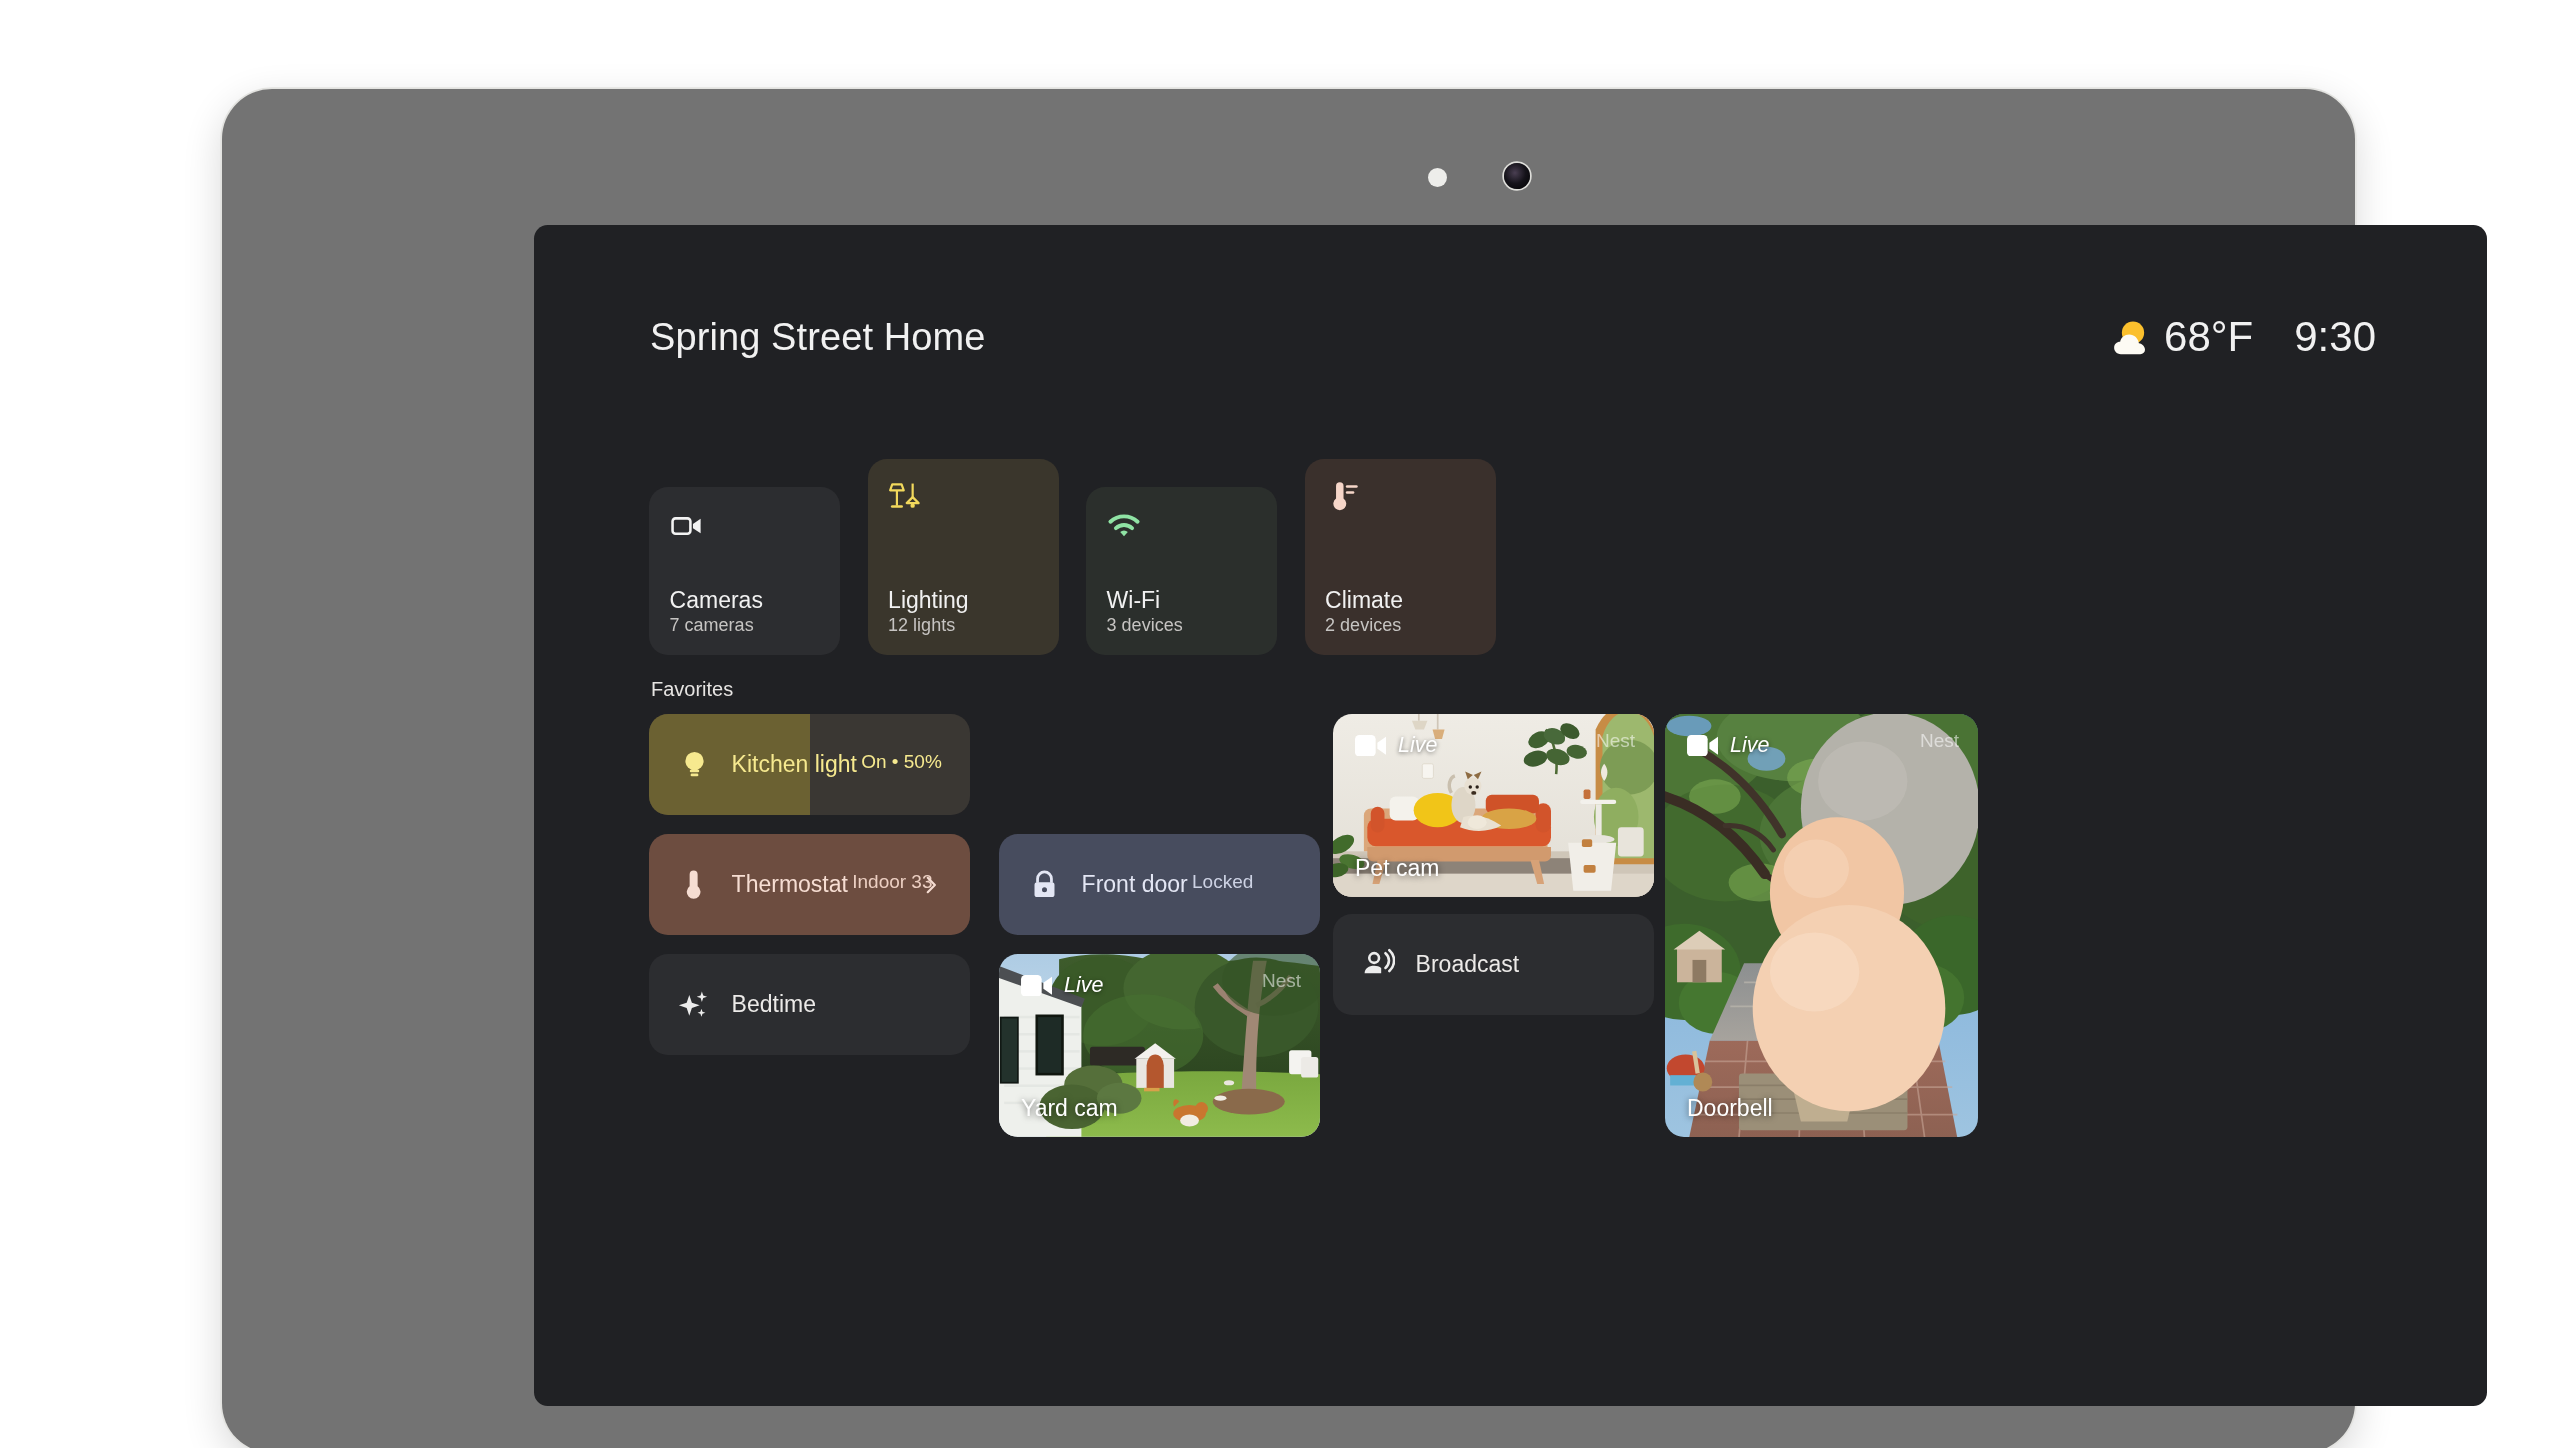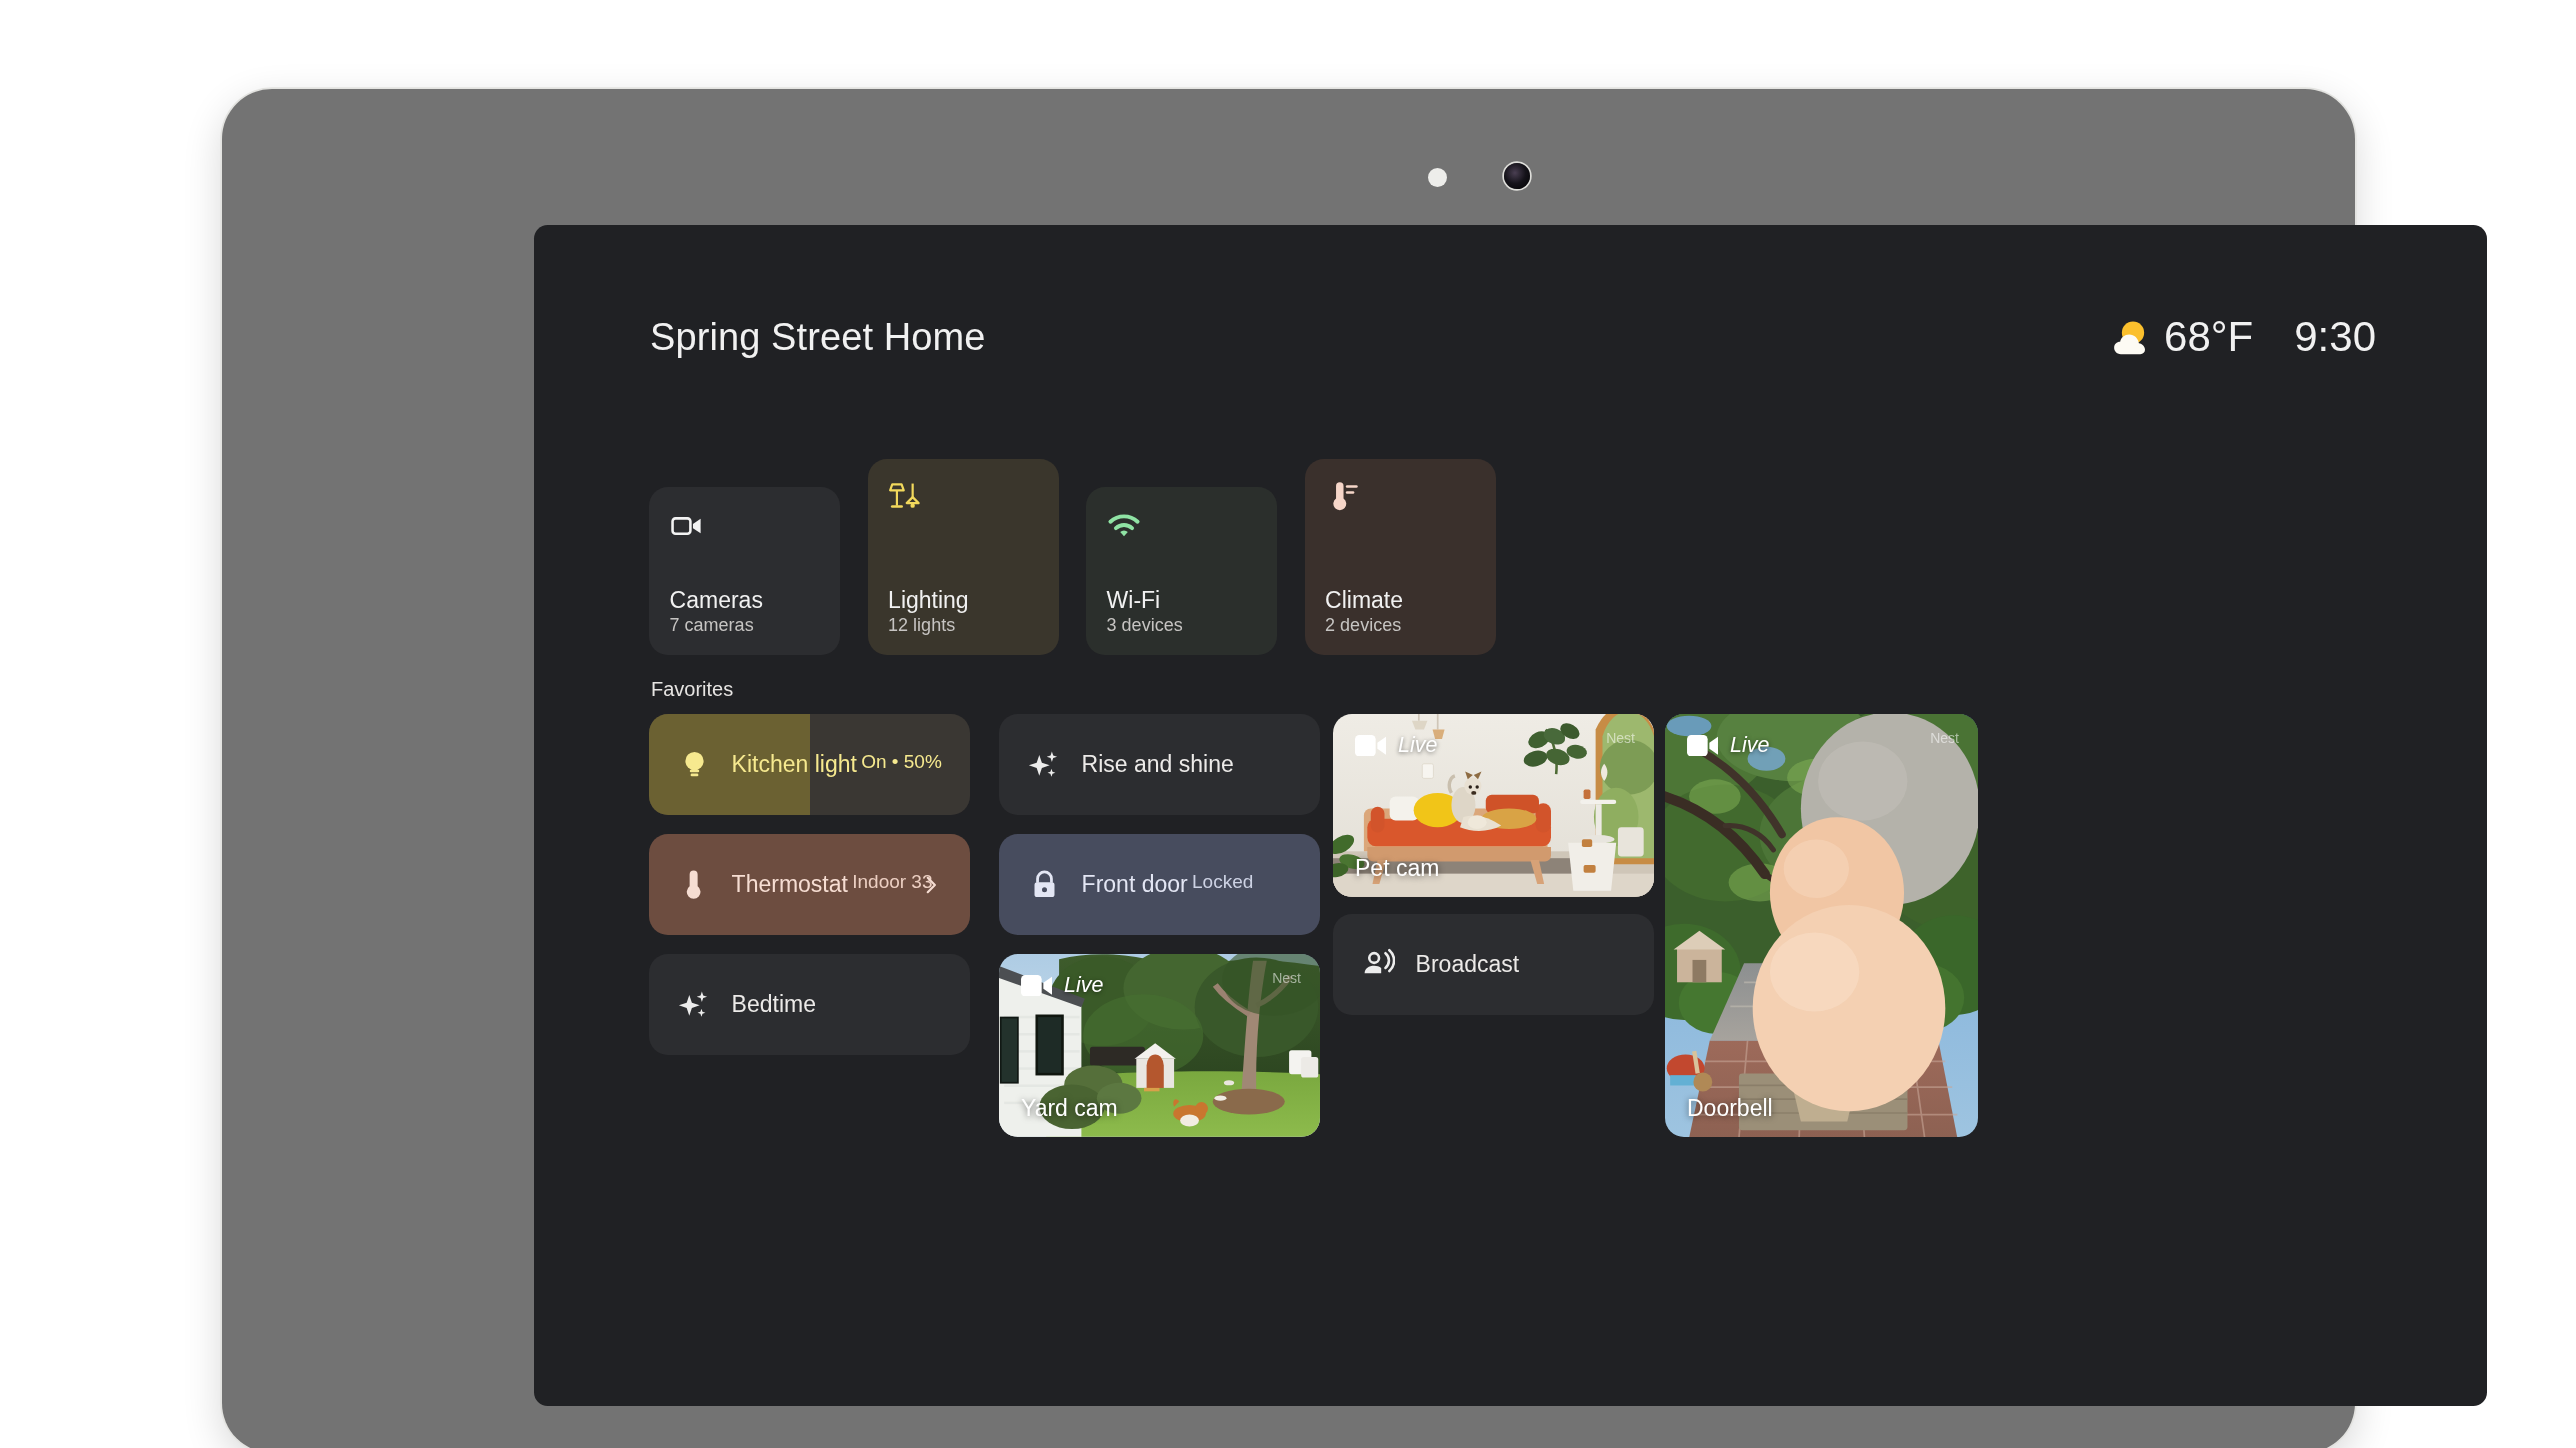--- a/index.html
+++ b/index.html
@@ -144,21 +144,21 @@
     font-style: italic;
   }
   .cam-name {
     position: absolute; left: 22px; bottom: 15.5px;
     font-size: 23px; color: #ffffff;
     text-shadow: 0 0.9px 6px rgba(0,0,0,.6);
     z-index: 5;
   }
   .cam-watermark {
     position: absolute; right: 19px; top: 15.5px;
-    font-size: 14px; color: rgba(255,255,255,.55);
+    font-size: 19px; color: rgba(255,255,255,.55);
     z-index: 5;
   }
 </style>
 </head>
 <body>
 
 <div id="device-frame">
 
   <div id="bezel-sensor"></div>
   <div id="bezel-camera"></div>
@@ -276,32 +276,20 @@
             <path d="M13 8 L16 17 L25 20 L16 23 L13 32 L10 23 L1 20 L10 17 Z" fill="#ececec"></path>
             <path d="M27.5 4 L29 8.6 L33.5 10 L29 11.4 L27.5 16 L26 11.4 L21.5 10 L26 8.6 Z" fill="#ececec"></path>
             <path d="M27 24 L28.2 27.4 L31.5 28.5 L28.2 29.6 L27 33 L25.8 29.6 L22.5 28.5 L25.8 27.4 Z" fill="#ececec"></path>
           </svg>
           <div class="fav-text">
             <div class="fav-title">Bedtime</div>
           </div>
         </div>
       </div>
 
-      <div class="fav-card" id="card-rise-and-shine" style="left: 350px; top: 0px; width: 321px; height: 101px; background: rgb(44, 45, 48);">
-        <div class="fav-row">
-          <svg class="fav-icon" viewBox="0 0 38 38">
-            <path d="M13 8 L16 17 L25 20 L16 23 L13 32 L10 23 L1 20 L10 17 Z" fill="#ececec"></path>
-            <path d="M27.5 4 L29 8.6 L33.5 10 L29 11.4 L27.5 16 L26 11.4 L21.5 10 L26 8.6 Z" fill="#ececec"></path>
-            <path d="M27 24 L28.2 27.4 L31.5 28.5 L28.2 29.6 L27 33 L25.8 29.6 L22.5 28.5 L25.8 27.4 Z" fill="#ececec"></path>
-          </svg>
-          <div class="fav-text">
-            <div class="fav-title">Rise and shine</div>
-          </div>
-        </div>
-      </div>
 
       <div class="fav-card" id="card-front-door" style="left: 350px; top: 120px; width: 321px; height: 101px; background: rgb(71, 76, 94);">
         <div class="fav-row">
           <svg class="fav-icon" viewBox="0 0 38 38">
             <path d="M11 17 v-4.5 a8 8 0 0 1 16 0 V17" fill="none" stroke="#e3e6f4" stroke-width="3.2"></path>
             <rect x="7.5" y="16.5" width="23" height="17" rx="3" fill="#e3e6f4"></rect>
             <circle cx="19" cy="25" r="2.9" fill="#474c5e"></circle>
           </svg>
           <div class="fav-text">
             <div class="fav-title">Front door</div>

